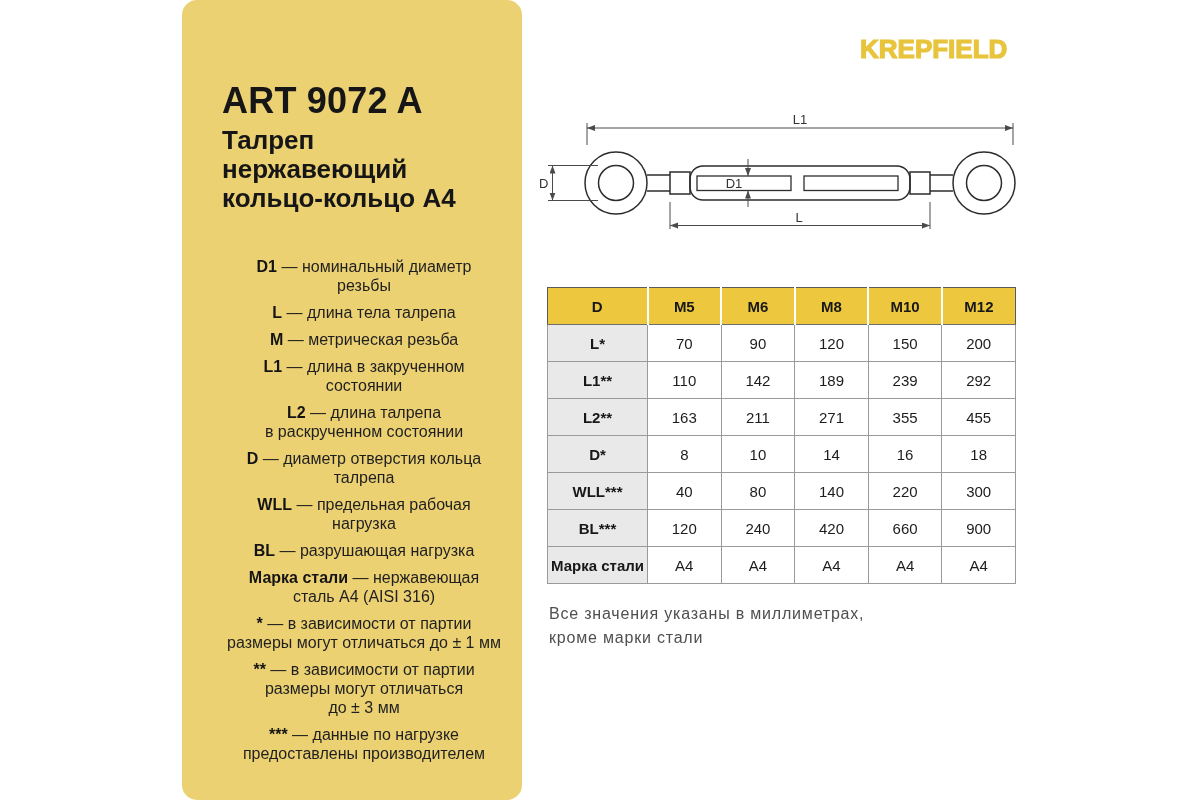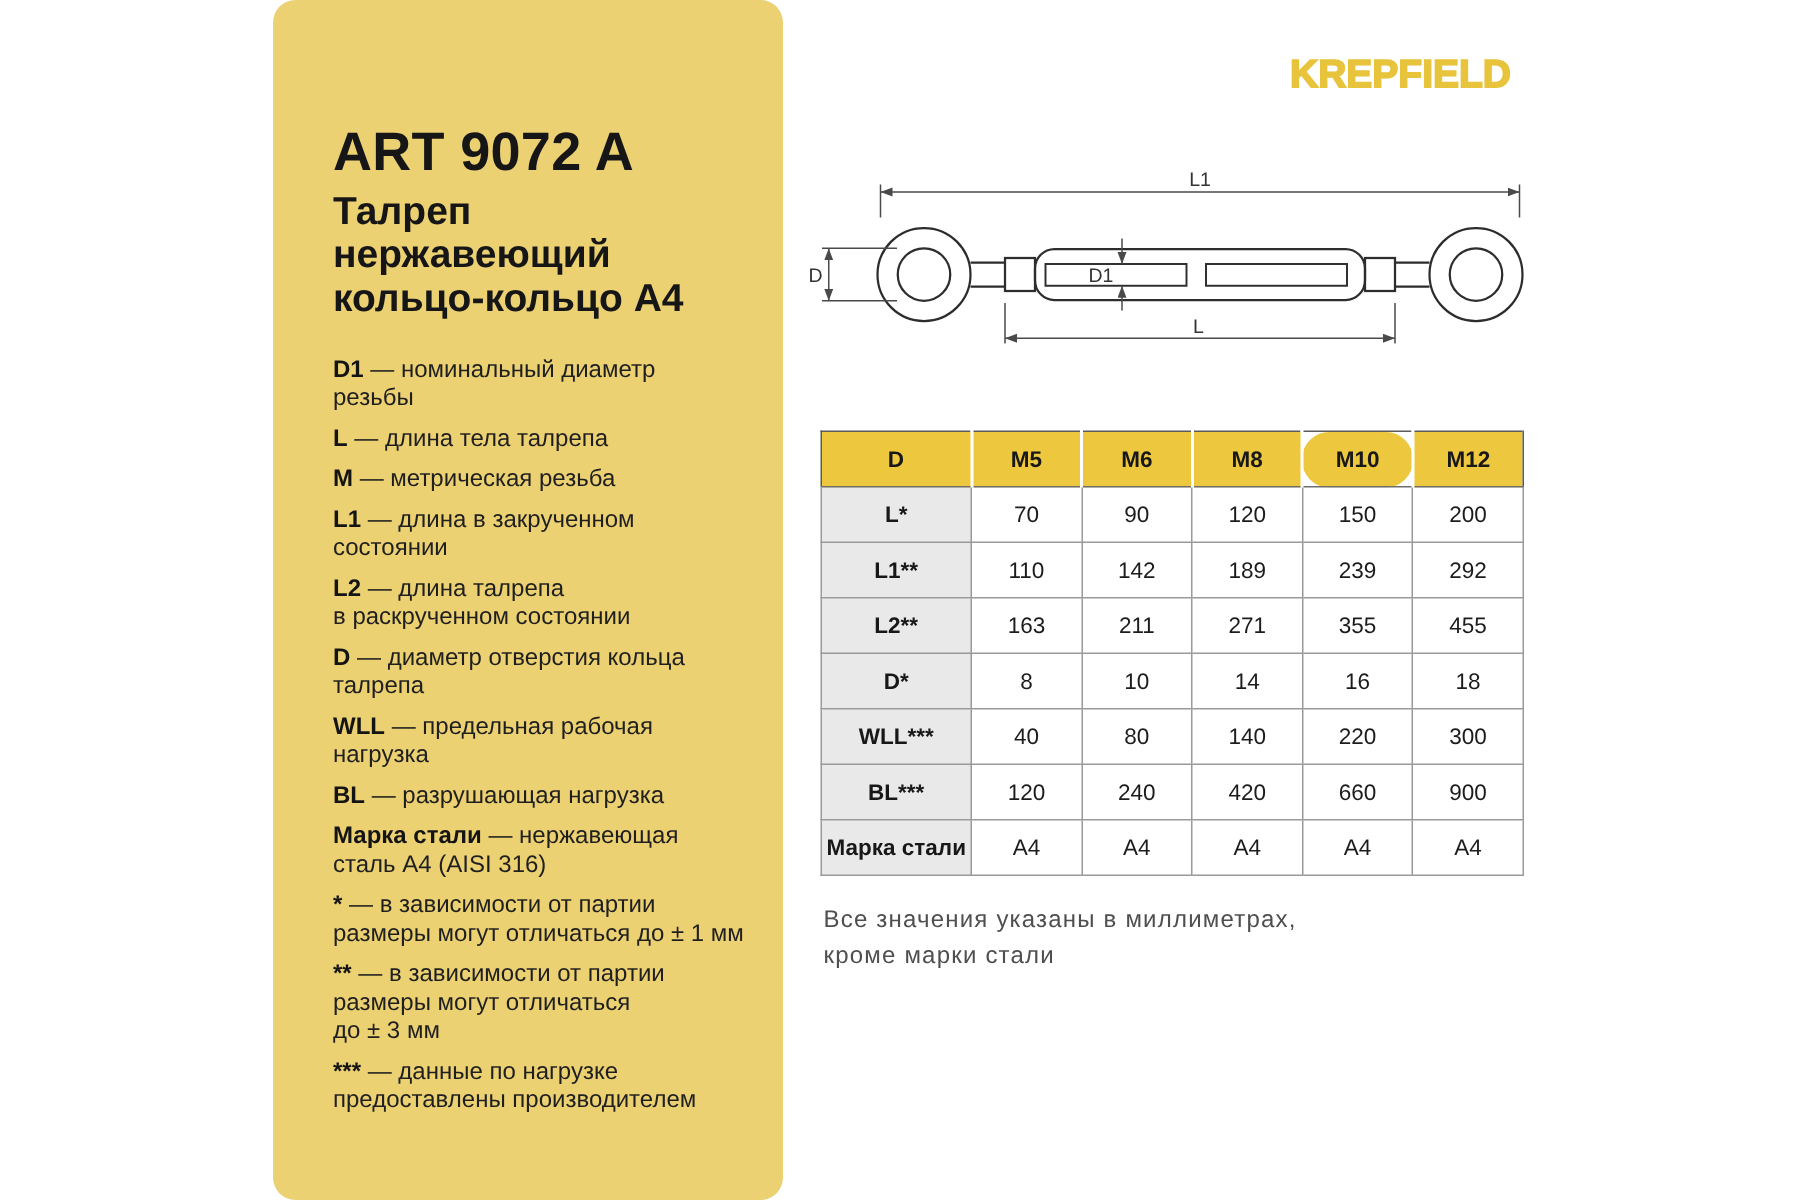--- a/index.html
+++ b/index.html
@@ -14,21 +14,21 @@
     background:#ECD173; box-sizing:border-box; padding:82px 16px 0 40px;border-radius:15px;
   }
   .art-code {
     margin:0; font-size:36px; line-height:38px; font-weight:800;
     color:#161616; letter-spacing:0.2px;
   }
   .subtitle {
     margin:6px 0 0 0; font-size:26px; line-height:29px; font-weight:700;
     color:#161616; white-space:pre-line;
   }
-  .defs { margin-top:24px; }
+  .defs { margin-top:44px;text-align:center; }
   .def {
     margin:0 0 8px 0; font-size:16px; line-height:19px;
     color:#1f1f1f; white-space:pre-line;
   }
   .def .term { font-weight:700; color:#141414; }
   
   .logo {
     position:absolute; left:860px; top:34px;
     font-size:26px; font-weight:700; letter-spacing:0px;
     color:#E8C43C; -webkit-text-stroke:1.2px #E8C43C;
@@ -154,21 +154,21 @@
           <col style="width:73.6px">
         <col style="width:73.6px">
           <col style="width:73.6px">
       </colgroup>
       <thead>
         <tr>
             <th style="background: rgb(237, 200, 63);">D</th>
             <th style="background: rgb(237, 200, 63);">M5</th>
             <th style="background: rgb(237, 200, 63);">M6</th>
             <th style="background: rgb(237, 200, 63);">M8</th>
-            <th style="background: rgb(237, 200, 63); border-radius: 18px;">M10</th>
+            <th style="background: rgb(237, 200, 63);">M10</th>
             <th style="background: rgb(237, 200, 63);">M12</th>
           </tr>
       </thead>
       <tbody>
           <tr>
             <th>L*</th>
             <td>70</td>
             <td>90</td>
             <td>120</td>
             <td>150</td>

